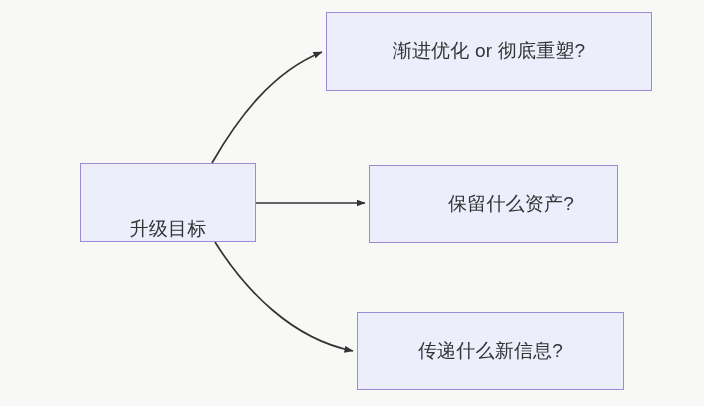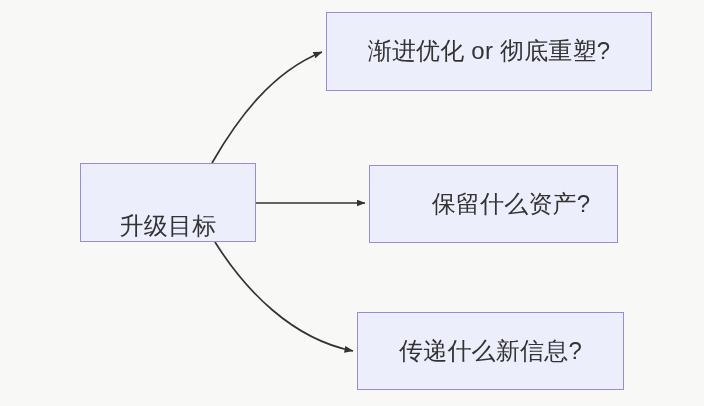--- a/index.html
+++ b/index.html
@@ -27,21 +27,21 @@
   }
   .node {
     position: absolute;
     box-sizing: border-box;
     background: #eceefc;
     border: 1.6px solid #9d8ad4;
     display: flex;
     align-items: center;
     justify-content: center;
     color: #333333;
-    font-size: 24px;
+    font-size: 19px;
     line-height: 1.2;
     white-space: nowrap;
     letter-spacing: 0.2px;
   }
   #node-source {
     left: 80px;
     top: 163px;
     width: 176px;
     height: 79px;
     align-items: flex-end;

